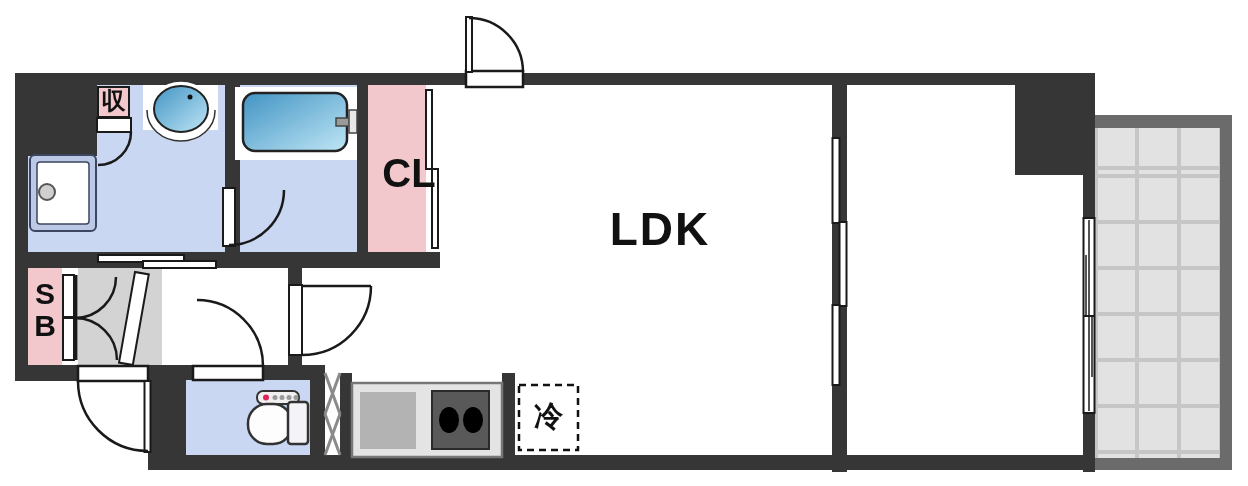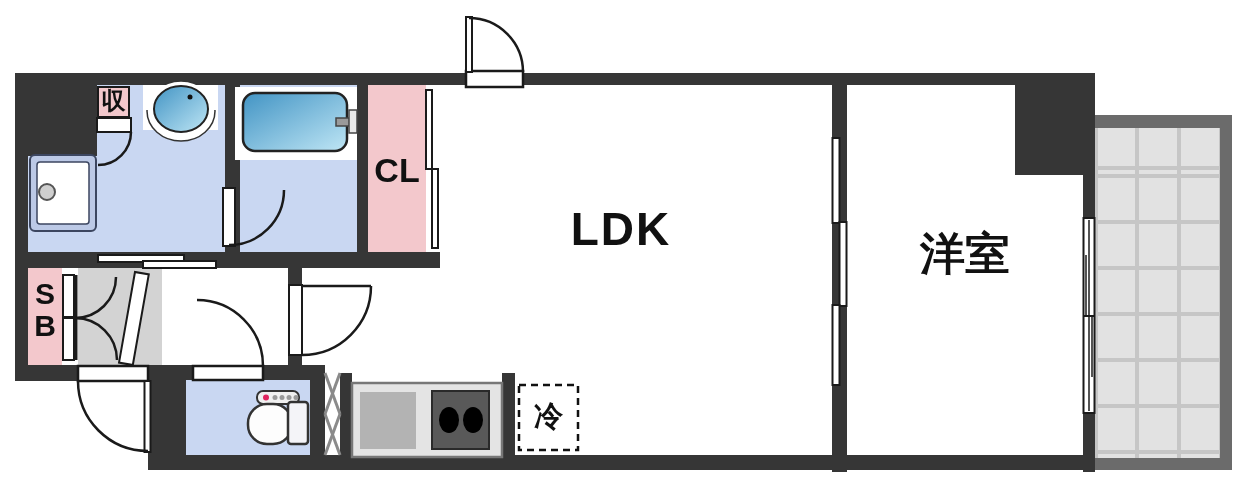--- a/index.html
+++ b/index.html
@@ -180,29 +180,28 @@
 
     <g>
       <rect class="stroke" x="1083.5" y="218" width="11" height="195"></rect>
       <line x1="1089" y1="220" x2="1089" y2="411" stroke="#1a1a1a" stroke-width="1.5"></line>
       <line x1="1084" y1="316" x2="1095" y2="316" stroke="#1a1a1a" stroke-width="2"></line>
       <line x1="1086" y1="255" x2="1086" y2="316" stroke="#1a1a1a" stroke-width="1.5"></line>
       <line x1="1092" y1="316" x2="1092" y2="377" stroke="#1a1a1a" stroke-width="1.5"></line>
     </g>
   </svg>
 
-  <div class="label" style="left:425px;top:205px;width:392px;font-size:46px;letter-spacing:2px;">
+  <div class="label" style="left:464px;top:205px;width:392px;font-size:46px;letter-spacing:2px;">
     <div>LDK</div>
   </div>
 
   <div class="label" style="left:847px;top:230px;width:236px;font-size:45px;">
-    <div>洋室</div>
   </div>
 
-  <div class="label" style="left:368px;top:152px;width:58px;font-size:34px;">CL</div>
+  <div class="label" style="left:368px;top:152px;width:58px;font-size:40px;padding-left:12px;">CL</div>
 
   <div class="label" style="left:28px;top:278px;width:34px;font-size:30px;">
     <div>S</div>
     <div>B</div>
   </div>
 
   <div class="label" style="left:97px;top:86px;width:33px;height:32px;font-size:24px;line-height:30px;">収</div>
 
   <div class="label" style="left:519px;top:385px;width:59px;height:65px;font-size:29px;line-height:63px;">冷</div>
 

